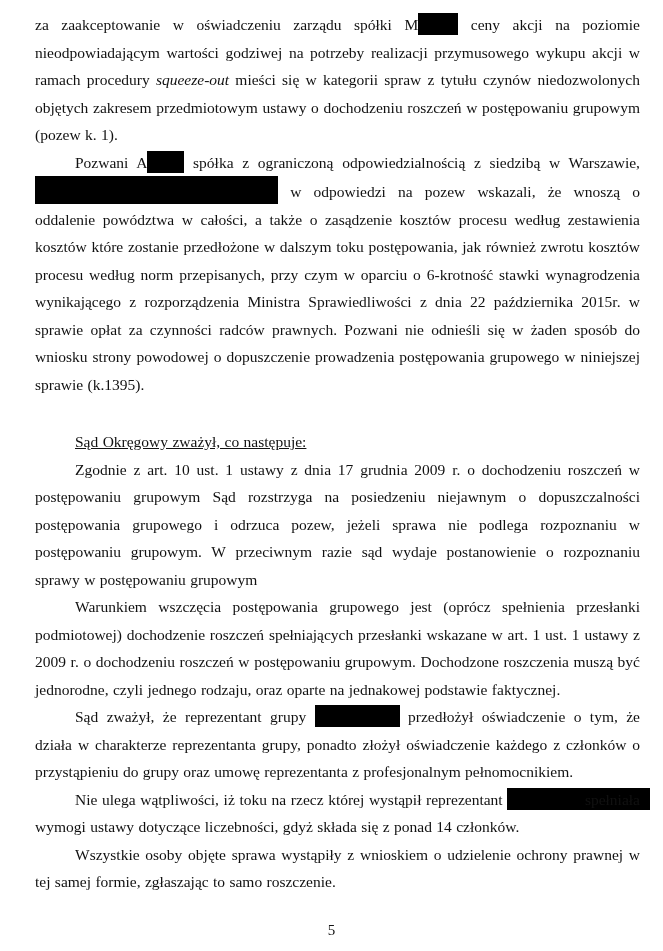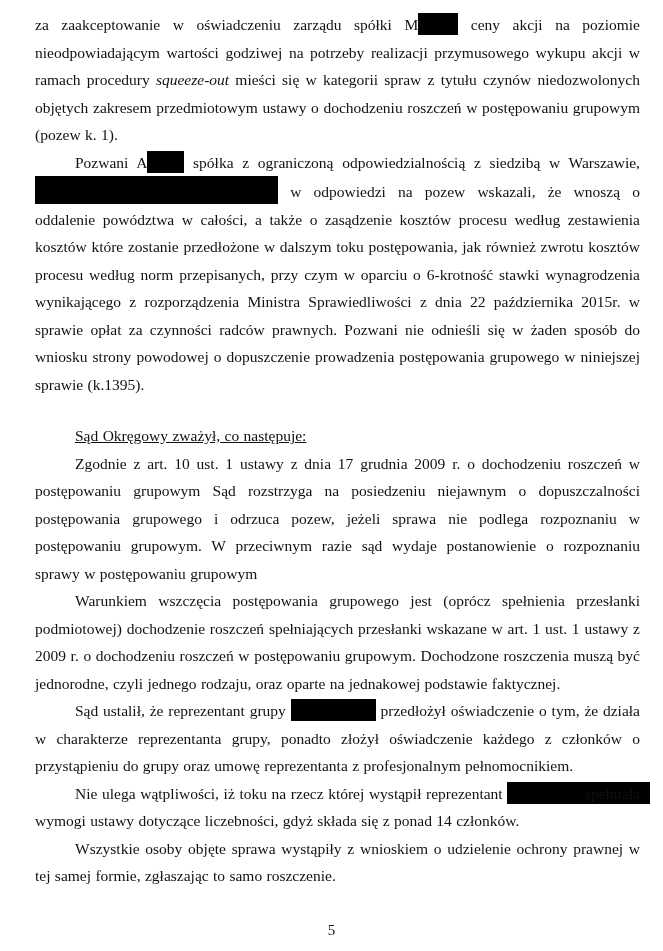--- a/index.html
+++ b/index.html
@@ -23,21 +23,21 @@
   }
   .doc p {
     margin: 0;
     font-size: 15.5px;
     line-height: 27.5px;
     text-align: justify;
     word-spacing: 0.5px;
   }
   .doc p.indent { text-indent: 40px; }
   .doc p.heading {
-    margin-top: 24px;
+    margin-top: 30px;
     text-align: left;
   }
   .doc .u { text-decoration: underline; }
   .doc .it { font-style: italic; }
   .redact {
     display: inline-block;
     background: #000000;
     height: 22px;
     vertical-align: -5px;
   }
@@ -56,21 +56,21 @@
 </head>
 <body>
 
 <div class="page">
   <div class="doc" id="doc">
       <p class=""><span>za zaakceptowanie w oświadczeniu zarządu spółki M</span><span class="redact" style="width: 40px;"></span><span> ceny akcji na poziomie nieodpowiadającym wartości godziwej na potrzeby realizacji przymusowego wykupu akcji w ramach procedury </span><span class="it">squeeze-out</span><span> mieści się w kategorii spraw z tytułu czynów niedozwolonych objętych zakresem przedmiotowym ustawy o dochodzeniu roszczeń w postępowaniu grupowym (pozew k. 1).</span></p>
       <p class="indent "><span>Pozwani A</span><span class="redact" style="width: 37px;"></span><span> spółka z ograniczoną odpowiedzialnością z siedzibą w Warszawie, </span><span class="redact tall" style="width: 243px;"></span><span> w odpowiedzi na pozew wskazali, że wnoszą o oddalenie powództwa w całości, a także o zasądzenie kosztów procesu według zestawienia kosztów które zostanie przedłożone w dalszym toku postępowania, jak również zwrotu kosztów procesu według norm przepisanych, przy czym  w oparciu o 6-krotność stawki wynagrodzenia wynikającego z rozporządzenia Ministra Sprawiedliwości z dnia 22 października 2015r. w sprawie opłat za czynności radców prawnych. Pozwani nie odnieśli się w żaden sposób do wniosku strony powodowej o dopuszczenie prowadzenia postępowania grupowego w niniejszej sprawie (k.1395).</span></p>
       <p class="indent heading"><span class="u">Sąd Okręgowy zważył, co następuje:</span></p>
       <p class="indent "><span>Zgodnie z art. 10 ust. 1 ustawy z dnia 17 grudnia 2009 r. o dochodzeniu roszczeń w postępowaniu grupowym Sąd rozstrzyga na posiedzeniu niejawnym o dopuszczalności postępowania grupowego i odrzuca pozew, jeżeli sprawa nie podlega rozpoznaniu w postępowaniu grupowym. W przeciwnym razie sąd wydaje postanowienie o rozpoznaniu sprawy w postępowaniu grupowym</span></p>
       <p class="indent "><span>Warunkiem wszczęcia postępowania grupowego jest (oprócz spełnienia przesłanki podmiotowej) dochodzenie roszczeń spełniających przesłanki wskazane w art. 1 ust. 1 ustawy z 2009 r. o dochodzeniu roszczeń w postępowaniu grupowym. Dochodzone roszczenia muszą być jednorodne, czyli jednego rodzaju, oraz oparte na jednakowej podstawie faktycznej.</span></p>
-      <p class="indent "><span>Sąd ustalił, że reprezentant grupy </span><span class="redact" style="width: 85px;"></span><span> przedłożył oświadczenie o tym, że działa w charakterze reprezentanta grupy, ponadto złożył oświadczenie każdego z członków o przystąpieniu do grupy oraz umowę reprezentanta z profesjonalnym pełnomocnikiem.</span></p>
+      <p class="indent "><span>Sąd zważył, że reprezentant grupy </span><span class="redact" style="width: 85px;"></span><span> przedłożył oświadczenie o tym, że działa w charakterze reprezentanta grupy, ponadto złożył oświadczenie każdego z członków o przystąpieniu do grupy oraz umowę reprezentanta z profesjonalnym pełnomocnikiem.</span></p>
       <p class="indent "><span>Nie ulega wątpliwości, iż toku na rzecz której wystąpił reprezentant </span><span class="redact overhang" style="width: 143px;"></span><span> spełniała wymogi ustawy dotyczące liczebności, gdyż składa się z ponad 14 członków.</span></p>
       <p class="indent "><span>Wszystkie osoby objęte sprawa wystąpiły z wnioskiem o udzielenie ochrony prawnej w tej samej formie, zgłaszając to samo roszczenie.</span></p>
     </div>
 </div>
 
 <div class="footer">
   <span>5</span>
 </div>
 
 </body></html>

